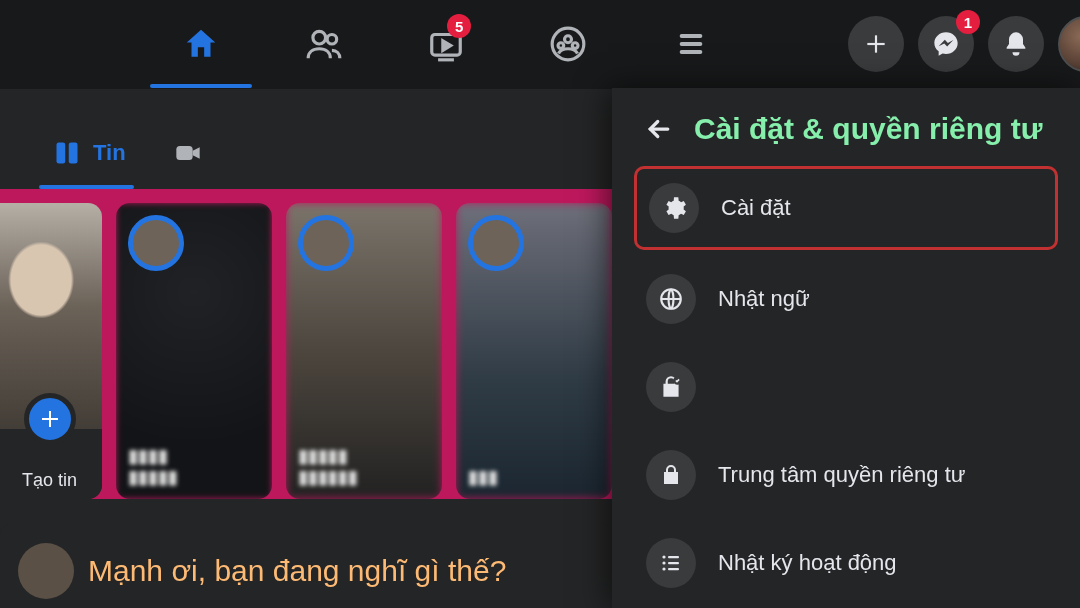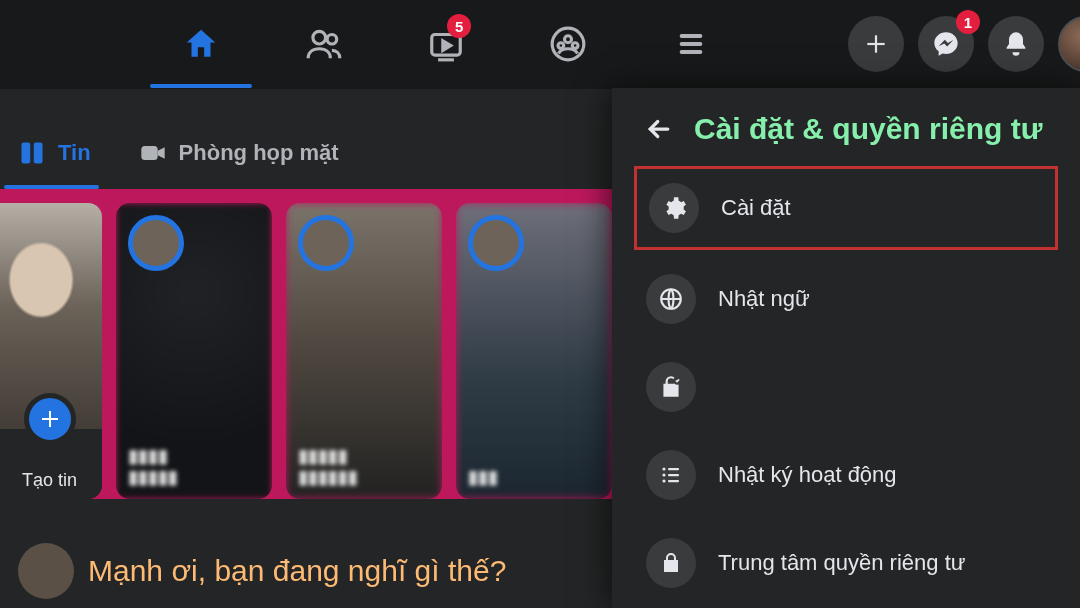--- a/index.html
+++ b/index.html
@@ -107,20 +107,21 @@
   .subtabs-wrap {
     background: #242526;
     border-top: 1px solid #18191a;
     padding-top: 28px;
   }
   .subtabs {
     width: 612px;
     display: flex;
     height: 72px;
     align-items: center;
+    margin-left: 35px;
   }
   .sub-tab {
     padding: 0 30px 0 18px;
     height: 100%;
     display: flex;
     align-items: center;
     gap: 12px;
     color: #b0b3b8;
     font-size: 22px;
     font-weight: 600;
@@ -265,21 +266,21 @@
   .menu-item {
     display: flex;
     align-items: center;
     gap: 22px;
     padding: 14px 12px;
     border-radius: 10px;
     cursor: pointer;
   }
   .menu-item.highlight {
     border: 3.5px solid #c23131;
-    border-radius: 0;
+    border-radius: 10px;
   }
   .menu-icon {
     width: 50px;
     height: 50px;
     border-radius: 50%;
     background: #3a3b3c;
     display:flex;
     align-items:center;
     justify-content:center;
     color:#e4e6eb;
@@ -395,21 +396,20 @@
       </span>
       <span>Tin</span>
     </div>
     <div class="sub-tab">
       <span class="icon">
         <svg width="28" height="28" viewBox="0 0 24 24" fill="currentColor">
             <rect x="2" y="6" width="14" height="12" rx="3"></rect>
             <path d="M16 10l6-3v10l-6-3z"></path>
           </svg>
       </span>
-      <span>Phòng họp mặt</span>
     </div>
   </div>
 
   <div class="story-row">
     <div class="story first">
       <div class="story-bg">
           <div class="selfie-overlay"></div>
         </div>
       <div class="plus">
         <svg width="24" height="24" viewBox="0 0 24 24" fill="currentColor">
@@ -479,34 +479,34 @@
             <path d="M17 9V7a5 5 0 10-10 0v2H5v12h14V9h-2zm-8 0V7a3 3 0 016 0v2H9z"></path>
             <circle cx="18" cy="6" r="4" fill="#3a3b3c"></circle>
             <path d="M16.5 6l1 1 2-2" stroke="#e4e6eb" stroke-width="1.5" fill="none"></path>
           </svg>
       </div>
     </div>
 
     <div class="menu-item">
       <div class="menu-icon">
         <svg width="24" height="24" viewBox="0 0 24 24" fill="currentColor">
+            <path d="M17 9V7a5 5 0 10-10 0v2H5v12h14V9h-2zm-8 0V7a3 3 0 016 0v2H9z"></path>
+          </svg>
+      </div>
+      <div class="menu-label">Trung tâm quyền riêng tư</div>
+    </div>
+
+    <div class="menu-item">
+      <div class="menu-icon">
+        <svg width="24" height="24" viewBox="0 0 24 24" fill="currentColor">
             <circle cx="5" cy="6" r="1.6"></circle>
             <rect x="9" y="5" width="11" height="2.2" rx="1"></rect>
             <circle cx="5" cy="12" r="1.6"></circle>
             <rect x="9" y="11" width="11" height="2.2" rx="1"></rect>
             <circle cx="5" cy="18" r="1.6"></circle>
             <rect x="9" y="17" width="11" height="2.2" rx="1"></rect>
           </svg>
       </div>
       <div class="menu-label">Nhật ký hoạt động</div>
     </div>
 
-    <div class="menu-item">
-      <div class="menu-icon">
-        <svg width="24" height="24" viewBox="0 0 24 24" fill="currentColor">
-            <path d="M17 9V7a5 5 0 10-10 0v2H5v12h14V9h-2zm-8 0V7a3 3 0 016 0v2H9z"></path>
-          </svg>
-      </div>
-      <div class="menu-label">Trung tâm quyền riêng tư</div>
-    </div>
-
   </div>
 </div>
 
 </body></html>

